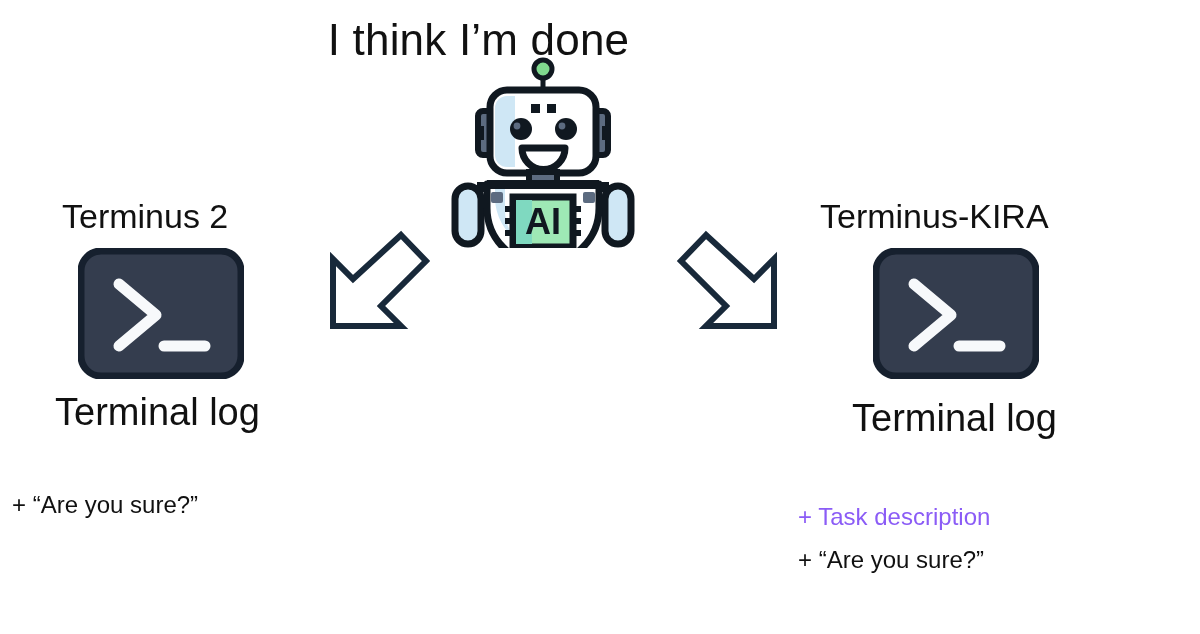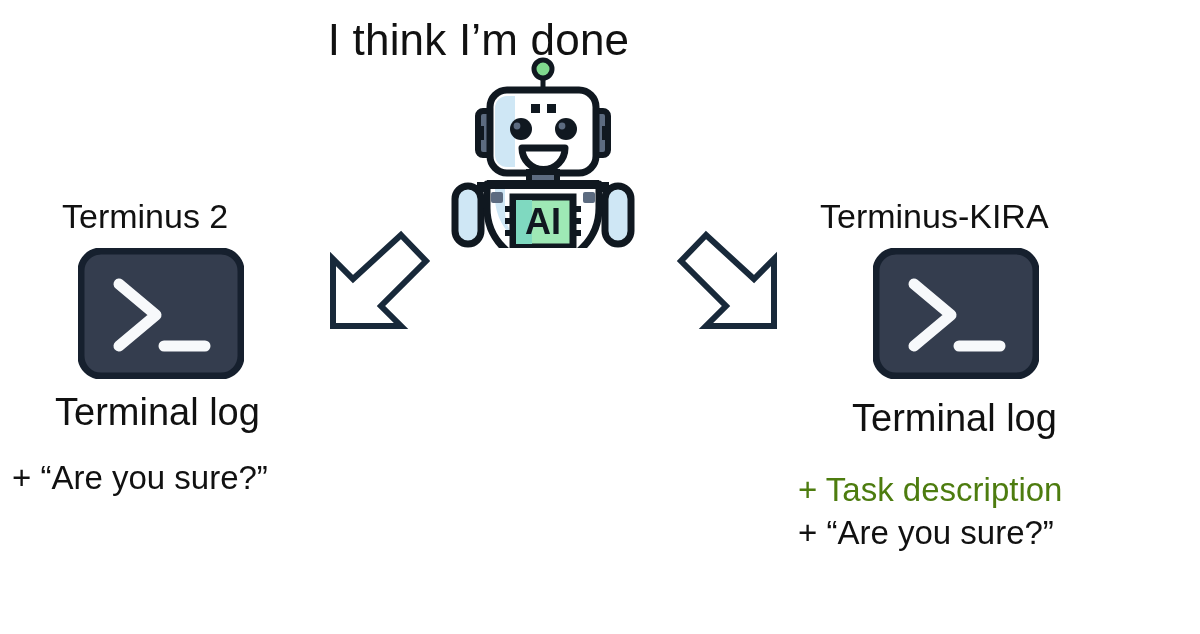--- a/index.html
+++ b/index.html
@@ -86,29 +86,30 @@
     line-height: 40px;
     color: #111111;
     white-space: nowrap;
   }
   #col-left .caption  { left: 55px; top: 392px; }
   #col-right .caption { left: 62px; top: 398px; }
 
   
   .bullets {
     position: absolute;
-    font-size: 33px;
+    font-size: 24px;
     line-height: 43px;
     white-space: nowrap;
+    margin-top: 27px;
   }
   #col-left .bullets  { left: 12px; top: 456px; }
   #col-right .bullets { left: 8px;  top: 468px; }
 
   .bullet-line { display: block; }
-  .bullet-accent { color: #4d7c0f; }
+  .bullet-accent { color: #8b5cf6; }
   .bullet-plain  { color: #111111; }
 </style>
 </head>
 <body>
 
 <div id="slide">
 
   <div id="title">I think I’m done</div>
 
   <div id="robot">

